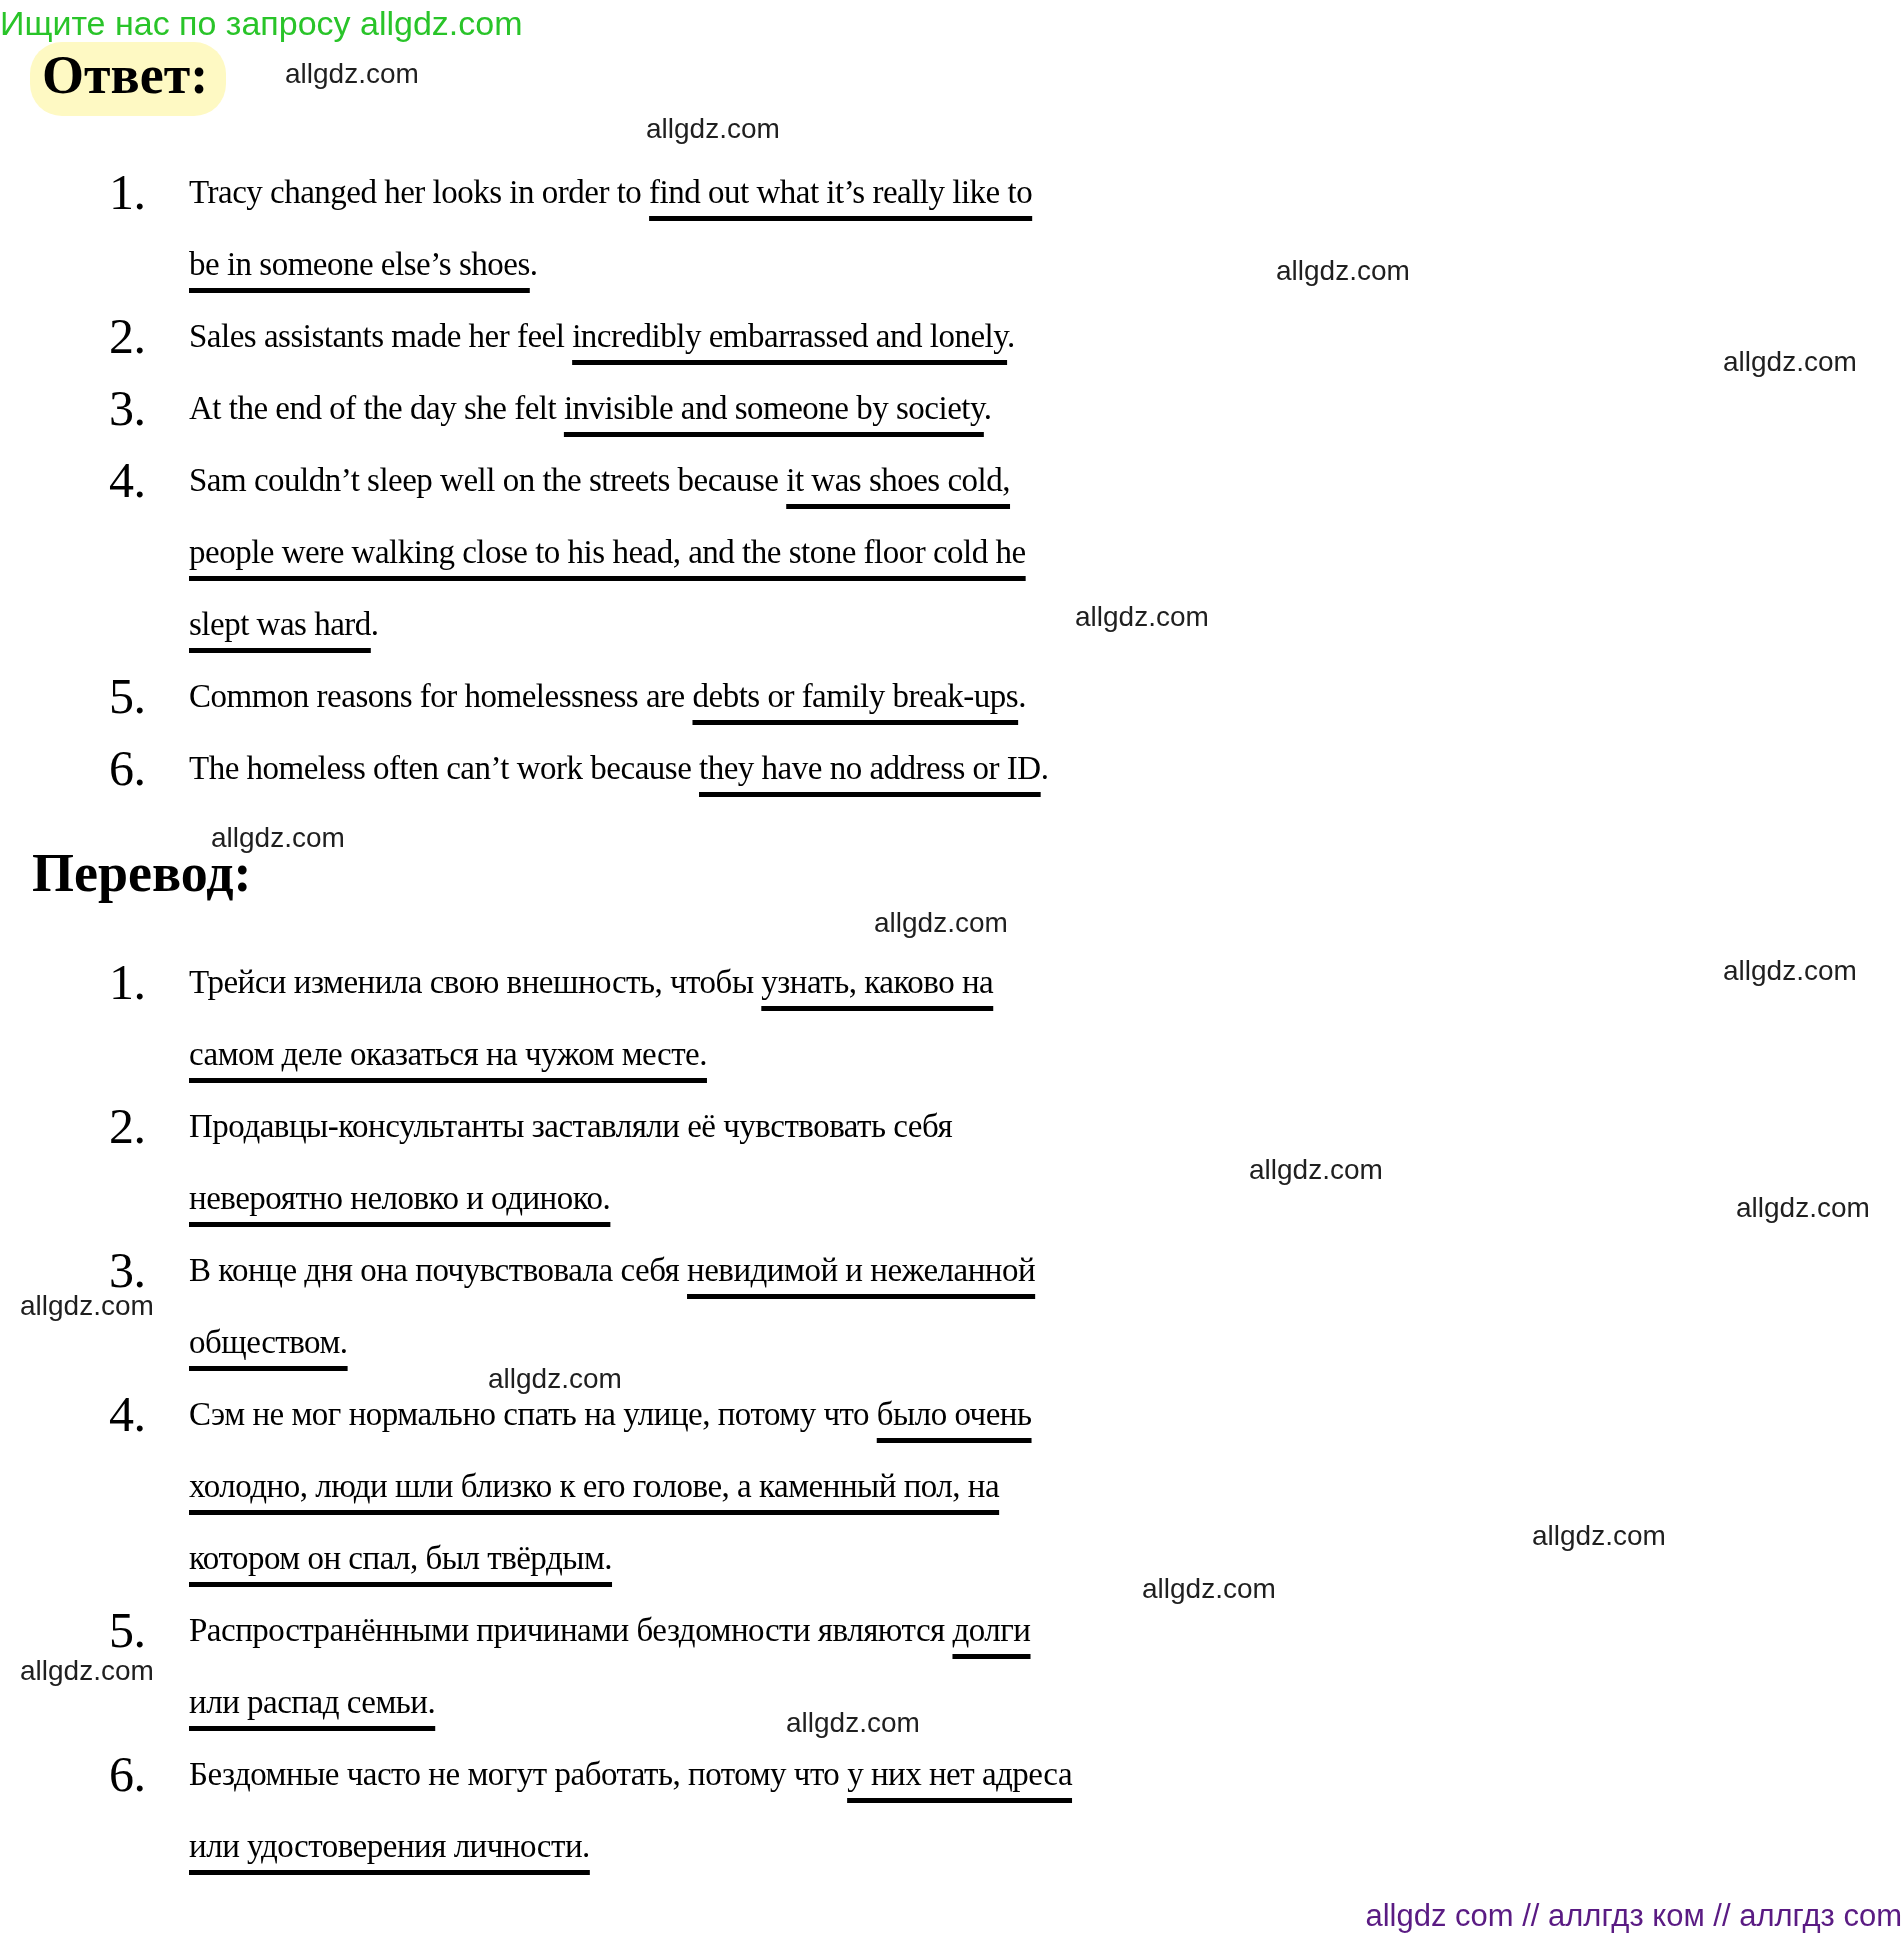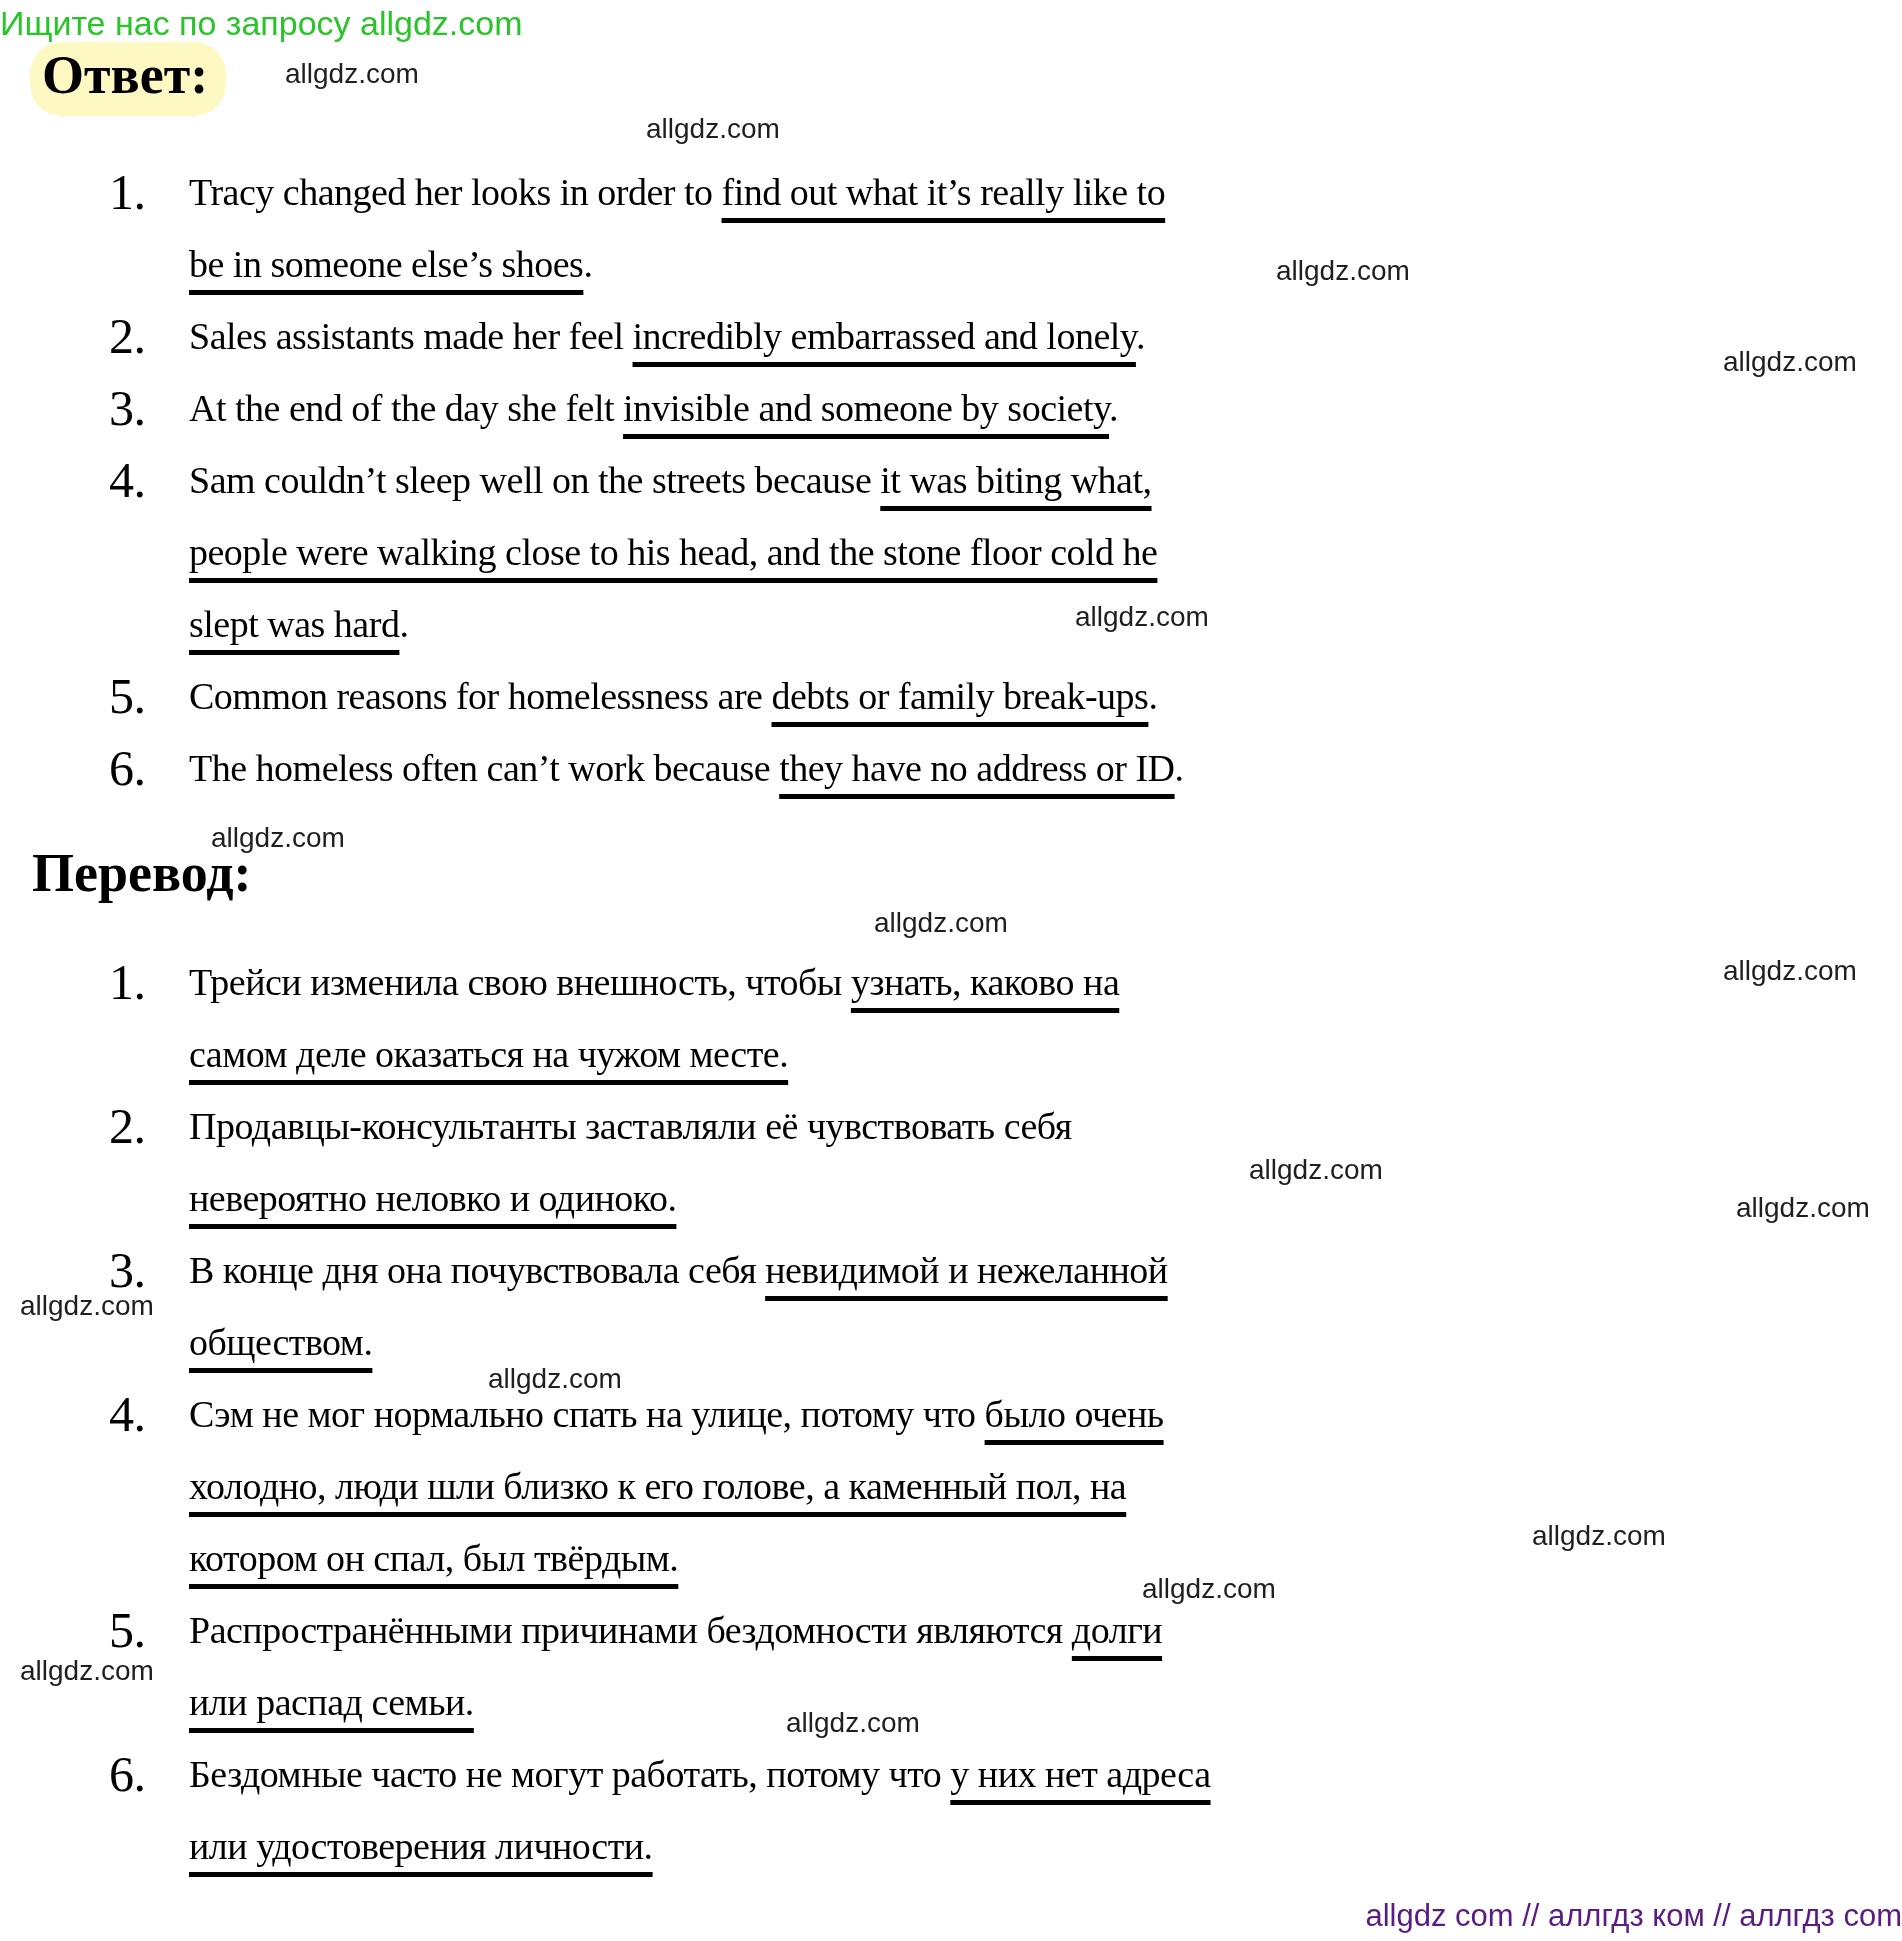--- a/index.html
+++ b/index.html
@@ -35,21 +35,21 @@
   }
   .list.ru{margin-top:42px;}
   .item{display:flex;align-items:flex-start;}
   .num{
     flex:0 0 80px;
     font-size:50px;line-height:72px;
     letter-spacing:-0.5px;
   }
   .lines{flex:1 1 auto;min-width:0;}
   .line{
-    font-size:38px;line-height:72px;
+    font-size:33px;line-height:72px;
     letter-spacing:-0.5px;
     white-space:nowrap;
   }
   .line .u{
     text-decoration:underline;
     text-decoration-thickness:5px;
     text-underline-offset:13px;
   }
   .wm{
     position:absolute;
@@ -90,21 +90,21 @@
     </div>
     <div class="item">
       <span class="num">3.</span>
       <div class="lines">
         <div class="line"><span>At the end of the day she felt </span><span class="u">invisible and someone by society</span><span>.</span></div>
       </div>
     </div>
     <div class="item">
       <span class="num">4.</span>
       <div class="lines">
-        <div class="line"><span>Sam couldn’t sleep well on the streets because </span><span class="u">it was biting what,</span></div>
+        <div class="line"><span>Sam couldn’t sleep well on the streets because </span><span class="u">it was shoes cold,</span></div>
         <div class="line"><span class="u">people were walking close to his head, and the stone floor cold he</span></div>
         <div class="line"><span class="u">slept was hard</span><span>.</span></div>
       </div>
     </div>
     <div class="item">
       <span class="num">5.</span>
       <div class="lines">
         <div class="line"><span>Common reasons for homelessness are </span><span class="u">debts or family break-ups</span><span>.</span></div>
       </div>
     </div>

